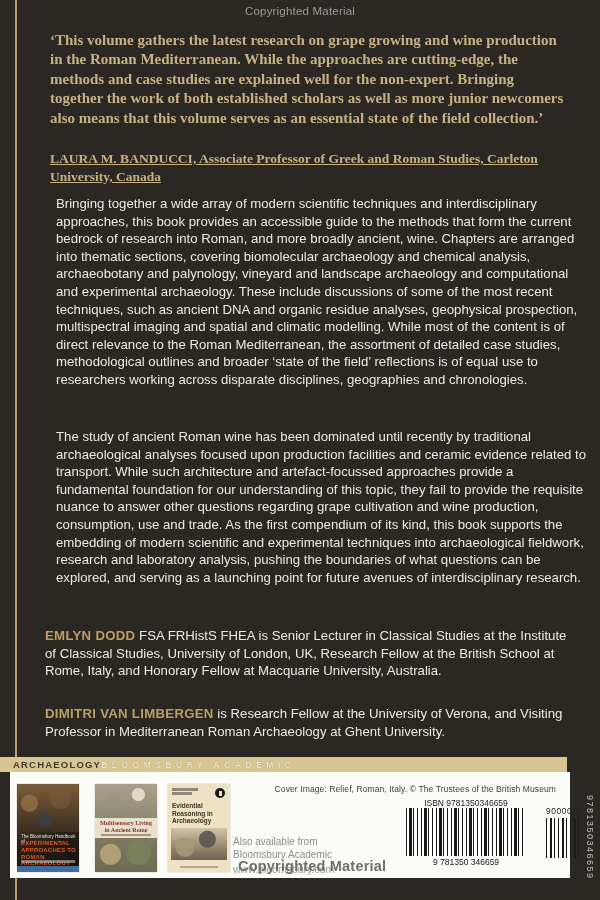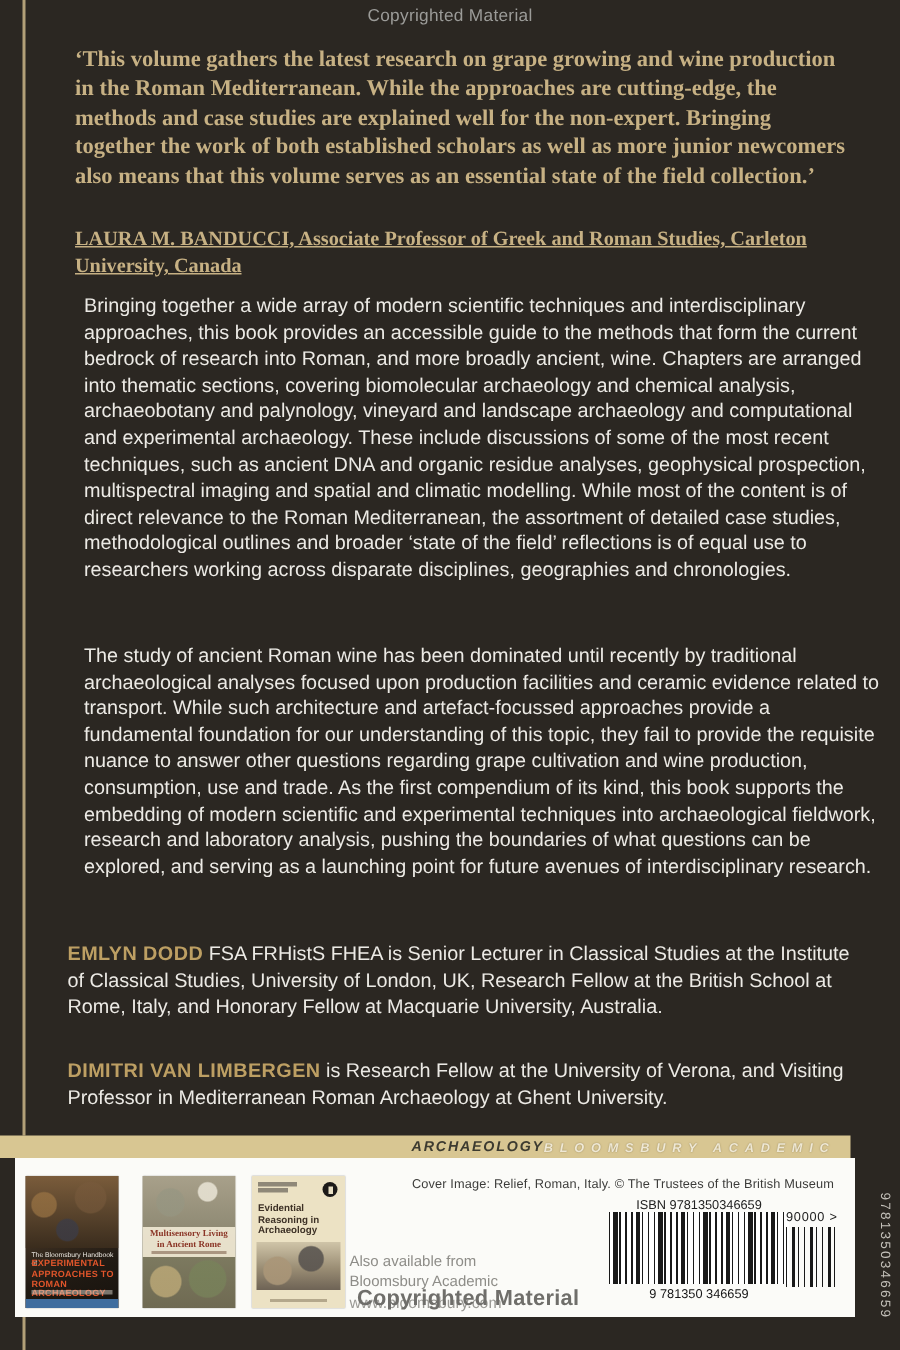--- a/index.html
+++ b/index.html
@@ -33,21 +33,21 @@
   }
   .para1{top:195px;}
   .para2{top:428px;}
   .bio{position:absolute;left:45px;width:532px;color:#eceae5;font-size:13.2px;line-height:17.6px;}
   .bio1{top:627px;}
   .bio2{top:705px;}
   .gold-name{color:#bd9f63;font-weight:bold;letter-spacing:.3px;text-align:right;}
 
   .band{
     position:absolute;left:0;top:757px;width:567px;height:15px;
-    background:#d8c692;display:flex;align-items:center;justify-content:flex-end;font-style:italic;
+    background:#d8c692;display:flex;align-items:center;justify-content:flex-start;
   }
   .band-category{
     margin-left:13px;color:#3d3b30;font-size:9.5px;font-weight:bold;letter-spacing:1.2px;
   }
   .band-publisher{
     margin-right:10px;color:#efe8d4;font-size:8.5px;font-weight:bold;letter-spacing:4.5px;
     text-shadow:0 0 1px #8d7c4f;
   }
 
   .bottom-white{
@@ -112,21 +112,21 @@
   .isbn-label{position:absolute;top:0;left:8px;width:120px;text-align:center;color:#222;font-size:8.5px;}
   .barcode-main{
     position:absolute;top:10px;left:8px;width:120px;height:48px;background:#fff;
     background-image:repeating-linear-gradient(90deg,
       #191919 0px,#191919 1px, transparent 1px, transparent 3px,
       #191919 3px,#191919 6px, transparent 6px, transparent 7px,
       #191919 7px,#191919 8px, transparent 8px, transparent 11px,
       #191919 11px,#191919 12px, transparent 12px, transparent 15px);
   }
   .isbn-digits{position:absolute;top:59px;left:8px;width:120px;text-align:center;color:#161616;font-size:8.5px;background:#fbfbf8;}
-  .addon{position:absolute;top:8px;left:126px;width:42px;}
+  .addon{position:absolute;top:8px;left:148px;width:42px;}
   .addon-label{color:#222;font-size:8.5px;text-align:left;letter-spacing:.5px;}
   .addon-bars{margin-top:2px;width:36px;height:40px;
     background-image:repeating-linear-gradient(90deg,
       #191919 0px,#191919 1px, transparent 1px, transparent 4px,
       #191919 4px,#191919 6px, transparent 6px, transparent 8px,
       #191919 8px,#191919 9px, transparent 9px, transparent 12px);
   }
 
   .vertical-isbn{
     position:absolute;right:5px;top:795px;height:92px;

